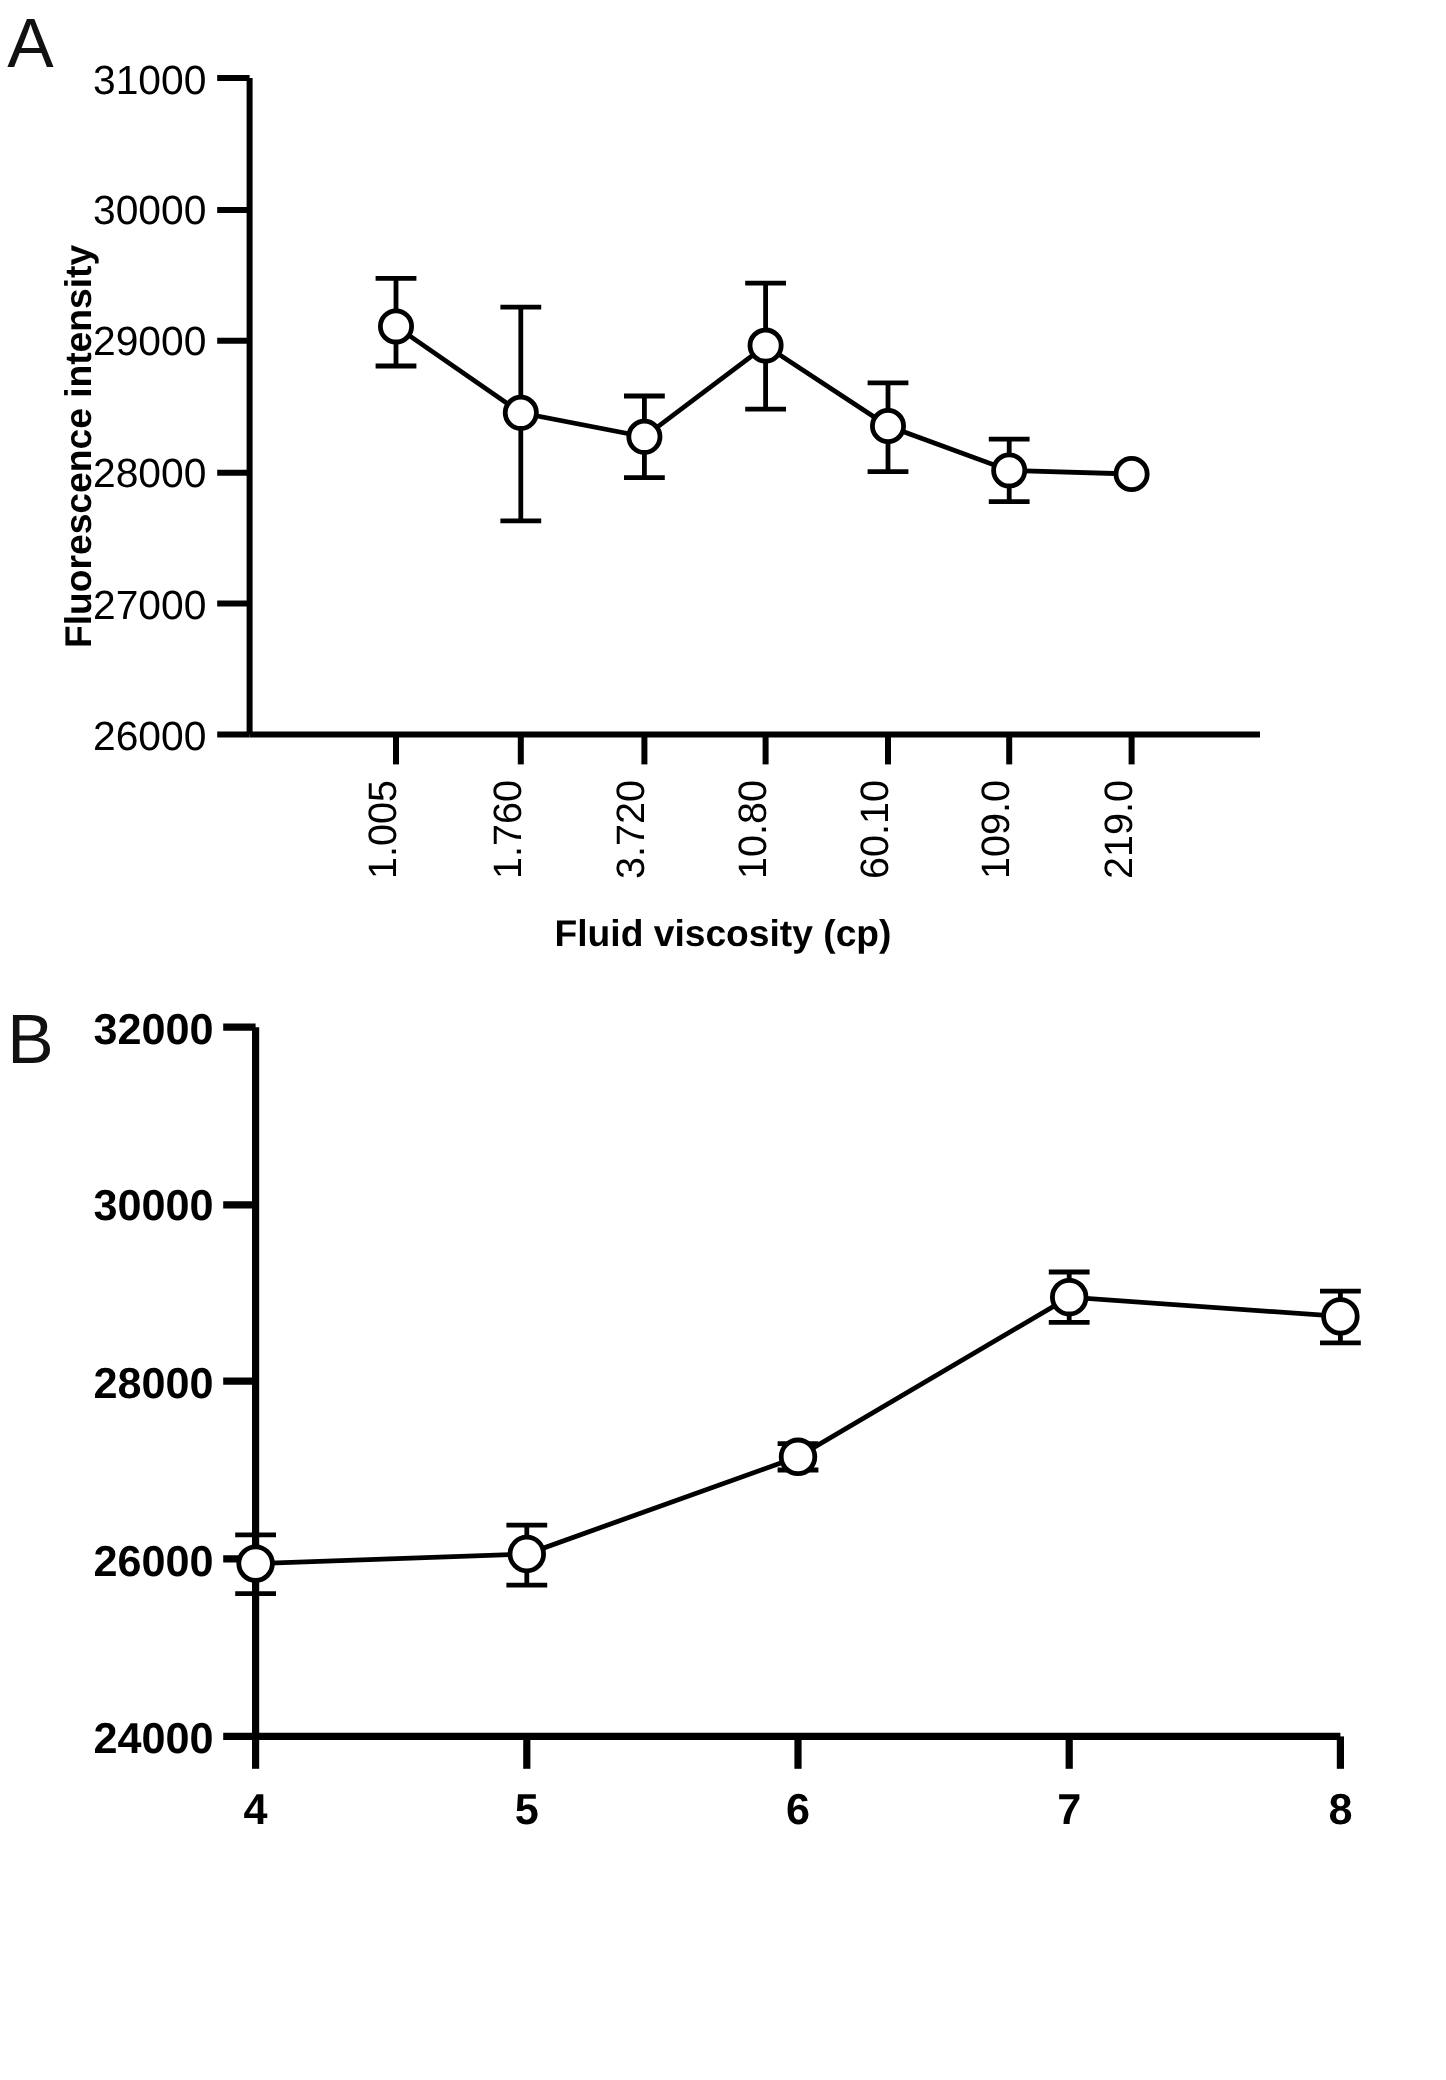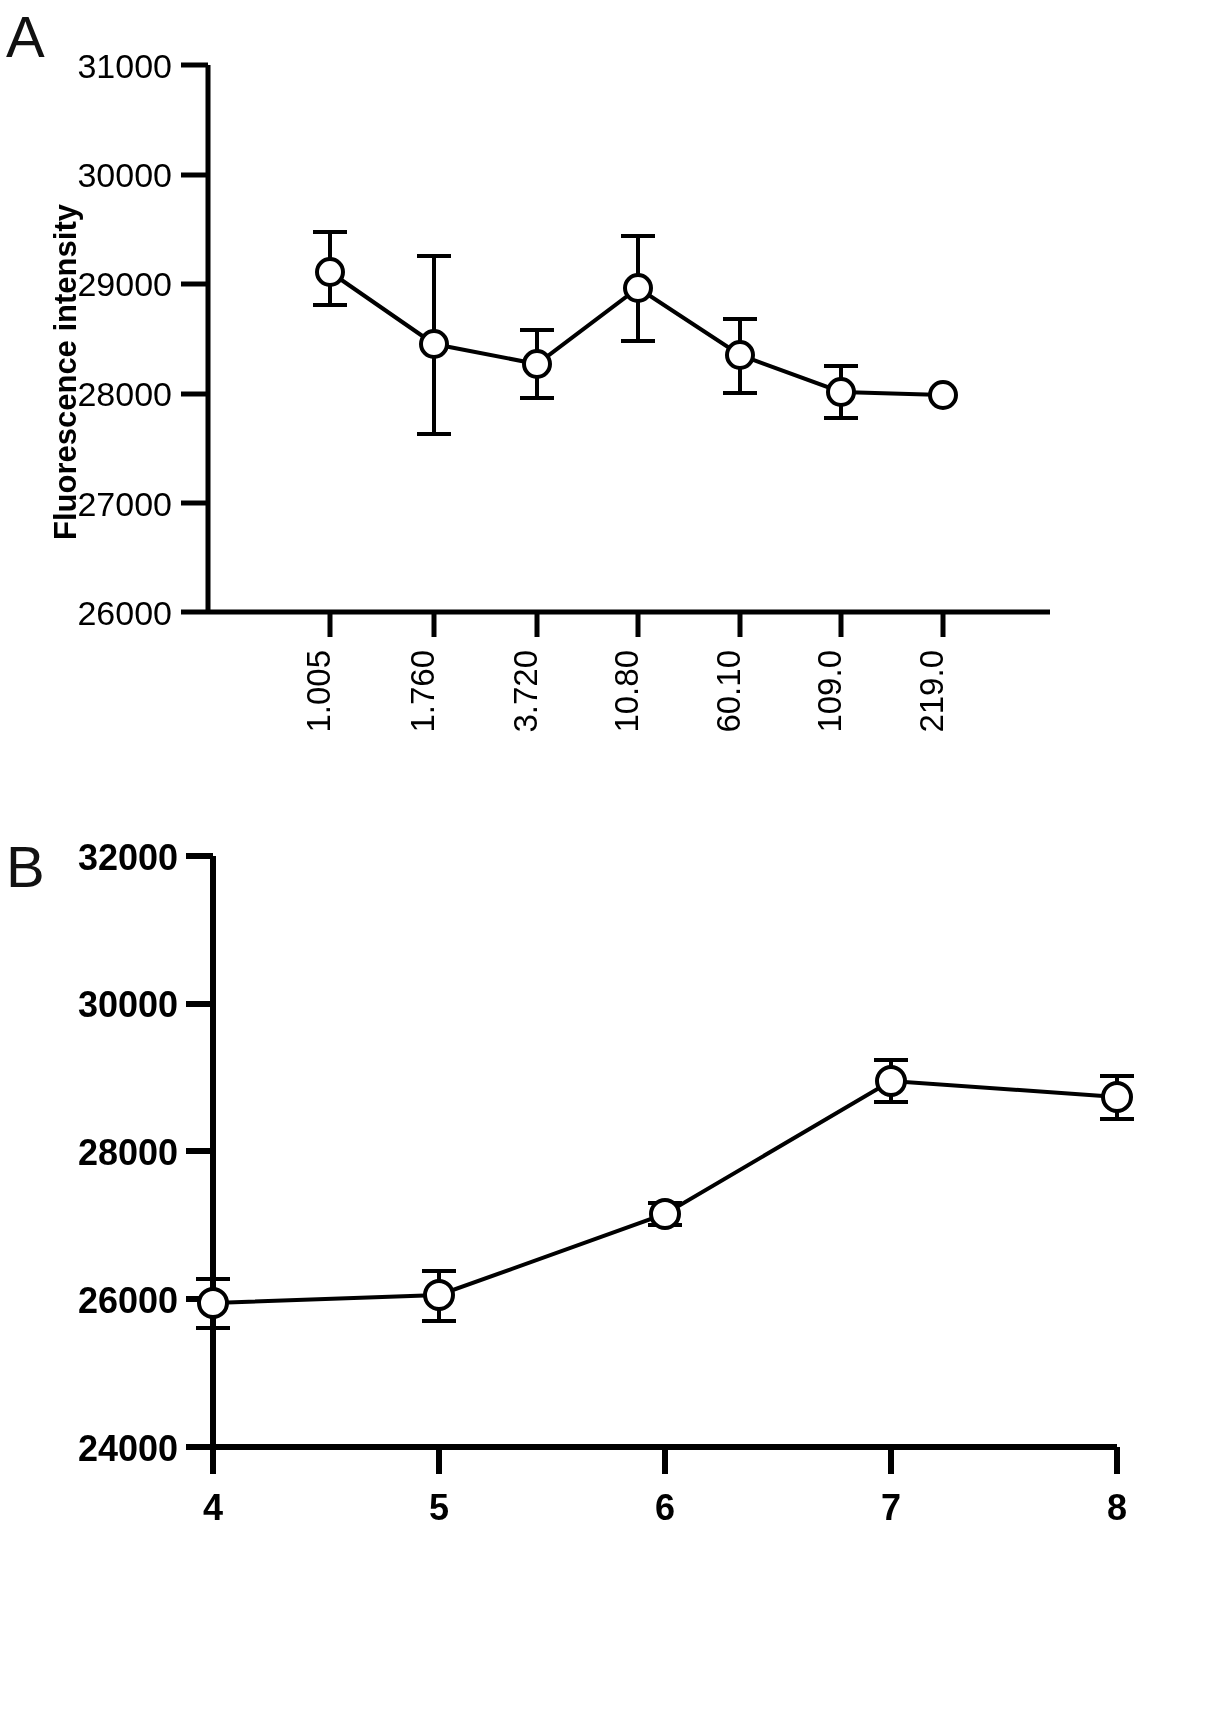--- a/index.html
+++ b/index.html
@@ -150,20 +150,21 @@
       <circle cx="330" cy="272" r="13"></circle>
       <circle cx="434" cy="344" r="13"></circle>
       <circle cx="537" cy="364" r="13"></circle>
       <circle cx="638" cy="288" r="13"></circle>
       <circle cx="740" cy="355" r="13"></circle>
       <circle cx="841" cy="392" r="13"></circle>
       <circle cx="943" cy="395" r="13"></circle>
     </g>
   </svg>
 
+  <div class="xlabel">Fluid viscosity (cp)</div>
 </div>
 
 <div class="panel" id="panel-b">
   <div class="panel-letter">B</div>
 
   <svg class="plot-svg" width="1205" height="913">
 
     <line x1="213" y1="36" x2="213" y2="627" stroke="#000" stroke-width="6"></line>
     <line x1="213" y1="627" x2="1117" y2="627" stroke="#000" stroke-width="6"></line>
 

